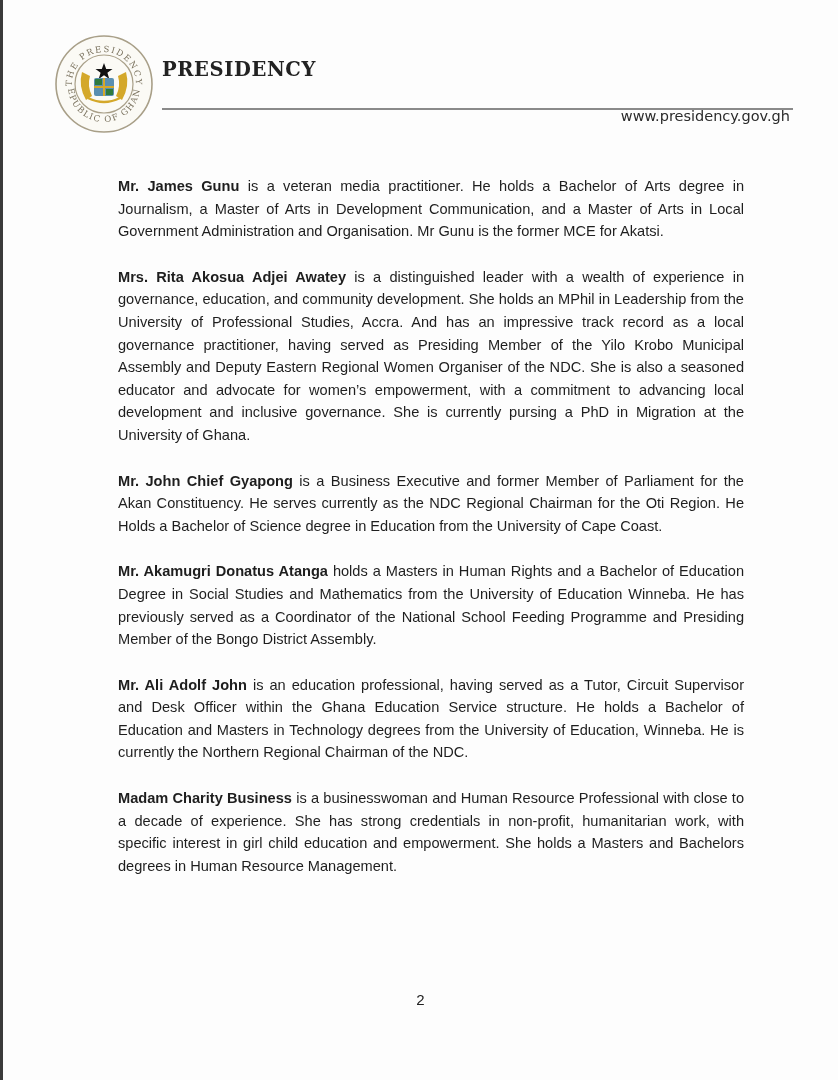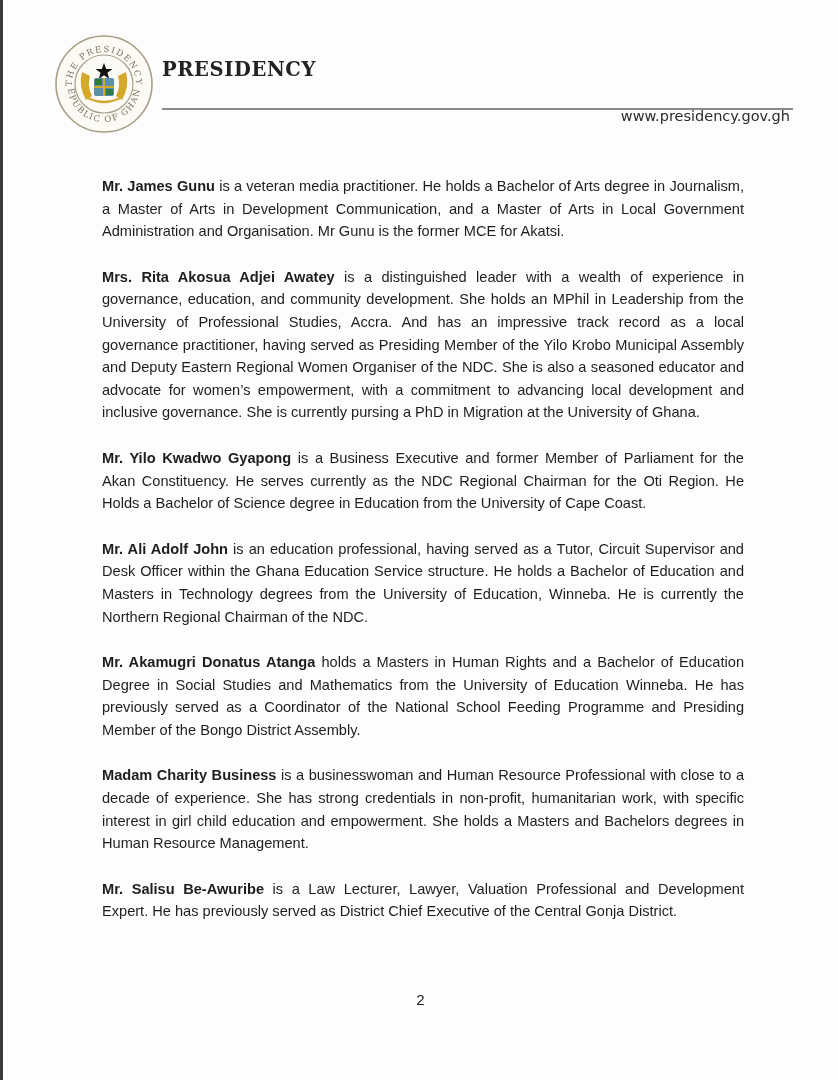--- a/index.html
+++ b/index.html
@@ -62,21 +62,21 @@
     left: 99px;
     top: 175px;
     width: 642px;
     font-family: "Liberation Sans", sans-serif;
     font-size: 14.6px;
     line-height: 22.6px;
     color: #1e1e1e;
     text-align: justify;
   }
   .bio {
-    margin: 0 0 23px 0;
+    margin: 0 0 23px 16px;
   }
   .bio .name {
     font-weight: bold;
   }
   .page-number {
     position: absolute;
     left: 0;
     width: 835px;
     top: 991px;
     text-align: center;
@@ -119,21 +119,20 @@
   <div class="brand">
     <div>PRESIDENCY</div>
   </div>
 
   <div class="website">www.presidency.gov.gh</div>
   <div class="header-rule"></div>
 
   <div class="content">
     <p class="bio"><span class="name">Mr. James Gunu</span><span> is a veteran media practitioner. He holds a Bachelor of Arts degree in Journalism, a Master of Arts in Development Communication, and a Master of Arts in Local Government Administration and Organisation. Mr Gunu is the former MCE for Akatsi.</span></p>
     <p class="bio"><span class="name">Mrs. Rita Akosua Adjei Awatey</span><span> is a distinguished leader with a wealth of experience in governance, education, and community development. She holds an MPhil in Leadership from the University of Professional Studies, Accra. And has an impressive track record as a local governance practitioner, having served as Presiding Member of the Yilo Krobo Municipal Assembly and Deputy Eastern Regional Women Organiser of the NDC. She is also a seasoned educator and advocate for women’s empowerment, with a commitment to advancing local development and inclusive governance. She is currently pursing a PhD in Migration at the University of Ghana.</span></p>
-    <p class="bio"><span class="name">Mr. Yilo Kwadwo Gyapong</span><span> is a Business Executive and former Member of Parliament for the Akan Constituency. He serves currently as the NDC Regional Chairman for the Oti Region. He Holds a Bachelor of Science degree in Education from the University of Cape Coast.</span></p>
+    <p class="bio"><span class="name">Mr. John Chief Gyapong</span><span> is a Business Executive and former Member of Parliament for the Akan Constituency. He serves currently as the NDC Regional Chairman for the Oti Region. He Holds a Bachelor of Science degree in Education from the University of Cape Coast.</span></p>
+    <p class="bio"><span class="name">Mr. Akamugri Donatus Atanga</span><span> holds a Masters in Human Rights and a Bachelor of Education Degree in Social Studies and Mathematics from the University of Education Winneba. He has previously served as a Coordinator of the National School Feeding Programme and Presiding Member of the Bongo District Assembly.</span></p>
     <p class="bio"><span class="name">Mr. Ali Adolf John</span><span> is an education professional, having served as a Tutor, Circuit Supervisor and Desk Officer within the Ghana Education Service structure. He holds a Bachelor of Education and Masters in Technology degrees from the University of Education, Winneba. He is currently the Northern Regional Chairman of the NDC.</span></p>
-    <p class="bio"><span class="name">Mr. Akamugri Donatus Atanga</span><span> holds a Masters in Human Rights and a Bachelor of Education Degree in Social Studies and Mathematics from the University of Education Winneba. He has previously served as a Coordinator of the National School Feeding Programme and Presiding Member of the Bongo District Assembly.</span></p>
     <p class="bio"><span class="name">Madam Charity Business</span><span> is a businesswoman and Human Resource Professional with close to a decade of experience. She has strong credentials in non-profit, humanitarian work, with specific interest in girl child education and empowerment. She holds a Masters and Bachelors degrees in Human Resource Management.</span></p>
-    <p class="bio"><span class="name">Mr. Salisu Be-Awuribe</span><span> is a Law Lecturer, Lawyer, Valuation Professional and Development Expert. He has previously served as District Chief Executive of the Central Gonja District.</span></p>
   </div>
 
   <div class="page-number">2</div>
 </div>
 
 </body></html>

